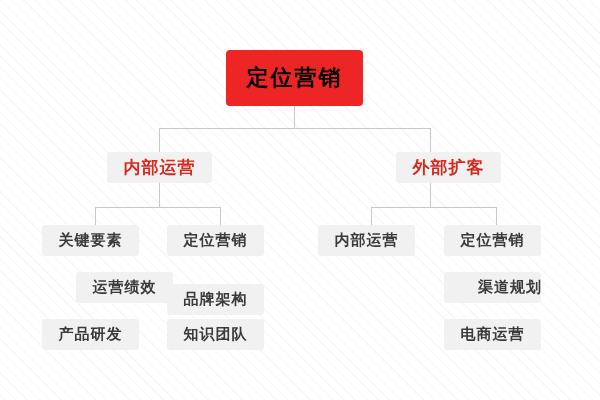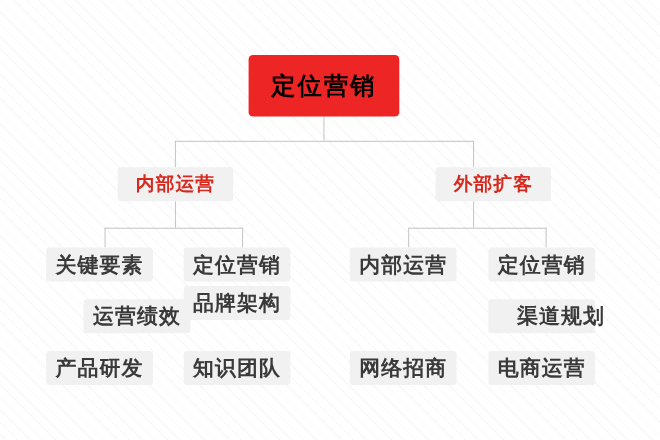--- a/index.html
+++ b/index.html
@@ -85,21 +85,21 @@
   }
   .branch-left  { left: 107px; }
   .branch-right { left: 396px; }
 
   .node-leaf {
     width: 97px;
     height: 31px;
     border-radius: 3px;
     background: #f1f1f1;
     color: #3a3a3a;
-    font-size: 19px;
+    font-size: 15px;
     font-weight: bold;
     letter-spacing: 1px;
   }
 </style>
 </head>
 <body>
 
 <div id="diagram-canvas">
 
   <div id="connector-layer">
@@ -130,26 +130,25 @@
   <div class="node node-root">定位营销</div>
 
   <div class="node node-branch branch-left">内部运营</div>
 
   <div class="node node-branch branch-right">外部扩客</div>
 
   <div class="node node-leaf" style="left:42px;  top:225px;">关键要素</div>
   <div class="node node-leaf" style="left:167px; top:225px;">定位营销</div>
 
   <div class="node node-leaf" style="left:42px;  top:272px;margin-left:34px;">运营绩效</div>
-  <div class="node node-leaf" style="left:167px; top:260px;">品牌架构</div>
+  <div class="node node-leaf" style="left:167px; top:284px;">品牌架构</div>
 
   <div class="node node-leaf" style="left:42px;  top:319px;">产品研发</div>
   <div class="node node-leaf" style="left:167px; top:319px;">知识团队</div>
 
   <div class="node node-leaf" style="left:318px; top:225px;">内部运营</div>
   <div class="node node-leaf" style="left:444px; top:225px;">定位营销</div>
 
   <div class="node node-leaf" style="left:444px; top:272px;padding-left:35px;">渠道规划</div>
 
-  <div class="node node-leaf" style="left:318px; top:319px;">网络招商</div>
   <div class="node node-leaf" style="left:444px; top:319px;">电商运营</div>
 
 </div>
 
 </body></html>

